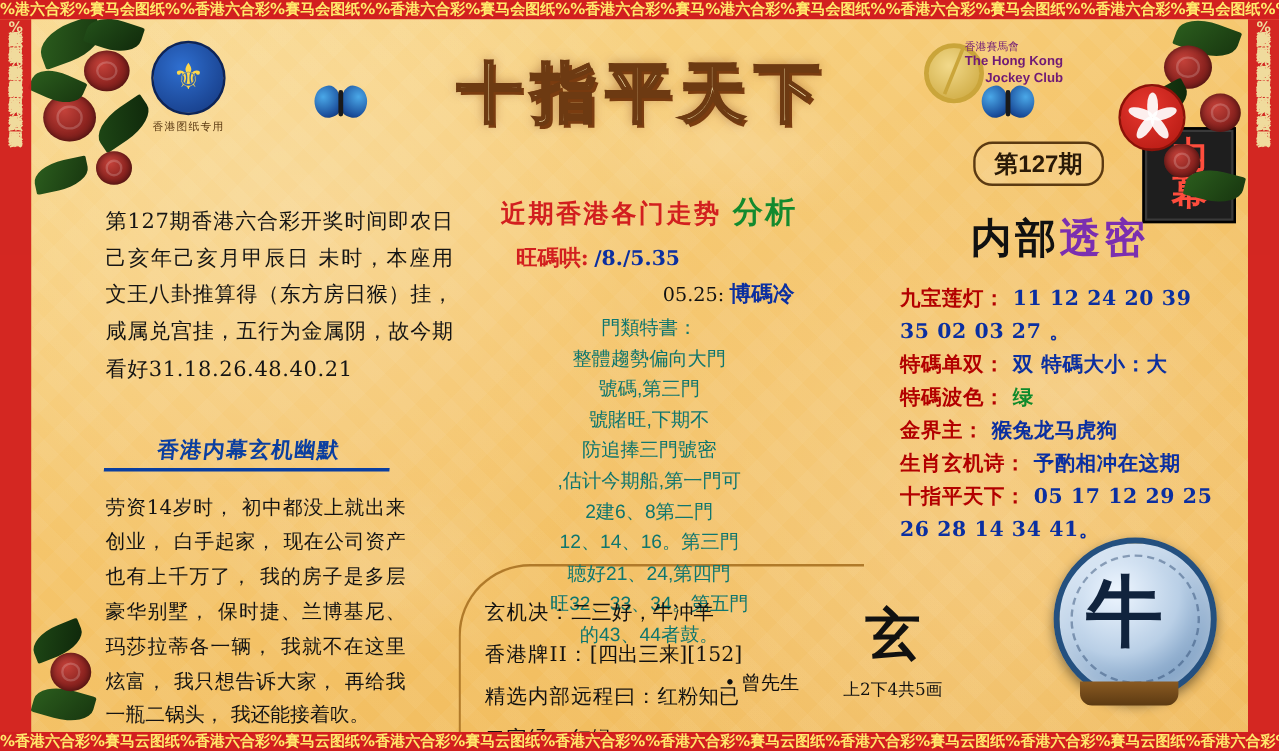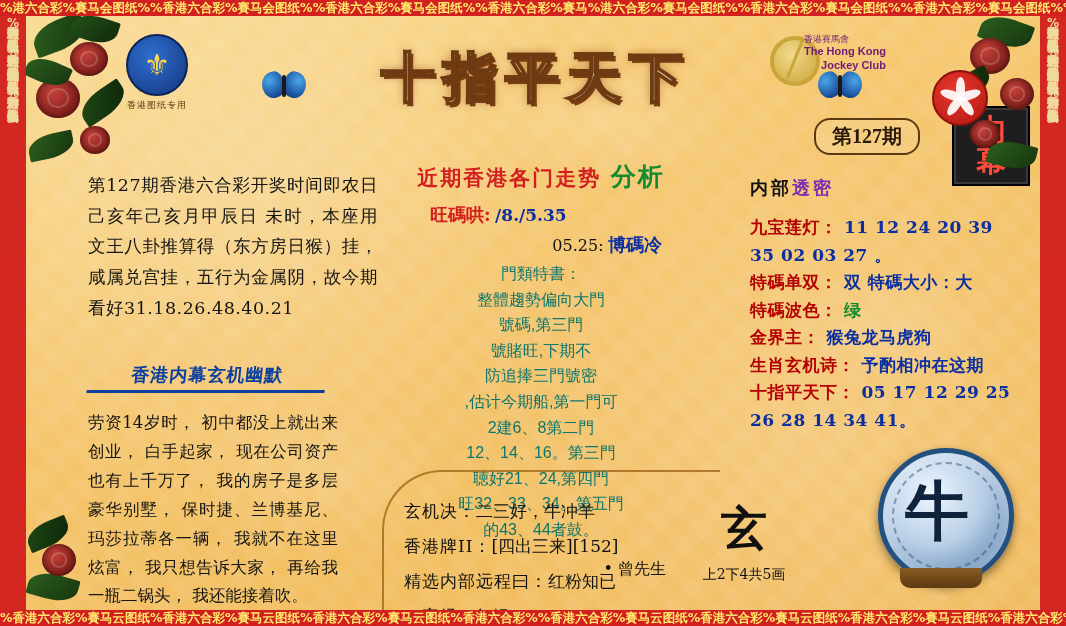--- a/index.html
+++ b/index.html
@@ -110,21 +110,21 @@
   
   #bauhinia{position:absolute;right:52px;top:54px;width:52px;height:52px;border-radius:50%;
     background:radial-gradient(circle at 40% 35%,#e8382f,#b01710);border:2px solid #8b1209;}
   #bauhinia .pet{position:absolute;left:50%;top:50%;width:9px;height:21px;margin:-21px 0 0 -4.5px;
     background:#ffffff;border-radius:50% 50% 40% 40%;transform-origin:50% 100%;opacity:.92;}
 
   
   #issue-tag{
     position:absolute;right:146px;top:118px;
     border:2px solid #5b3a12;border-radius:16px;padding:3px 16px;
-    font-family:Liberation Serif, serif;font-size:20px;font-weight:bold;color:#2a1a08;
+    font-family:Liberation Sans, sans-serif;font-size:20px;font-weight:bold;color:#2a1a08;
     background:rgba(255,255,255,.1);
   }
   
   #inside-stamp{
     position:absolute;right:36px;top:106px;width:74px;height:76px;
     background:#1e1e1e;border:2px solid #000;color:#ff4d3d;
     font-family:"DejaVu Serif", serif;font-weight:bold;font-size:30px;
     display:flex;flex-direction:column;align-items:center;justify-content:center;line-height:1.02;
     box-shadow:0 0 0 2px rgba(255,255,255,.12) inset;
   }
@@ -173,21 +173,21 @@
   }
   #bottom-lines{
     position:absolute;left:404px;top:494px;width:320px;z-index:16;
     font-family:"DejaVu Serif", serif;font-size:17px;color:#111;line-height:2.05;
   }
   #bottom-lines .ln span.k{letter-spacing:1px;}
 
   
   #right-col{position:absolute;left:750px;top:176px;width:266px;z-index:15;}
   #secret-title{
-    font-family:"DejaVu Serif", serif;font-size:18px;font-weight:bold;color:#111;letter-spacing:3px;
+    font-family:"DejaVu Serif", serif;font-size:34px;font-weight:bold;color:#111;letter-spacing:3px;text-align:center;
   }
   #secret-title .purple{color:#7b2fb0;}
   #right-rows{margin-top:14px;}
   .rrow{font-family:"DejaVu Serif", serif;font-size:17px;color:#b30000;font-weight:bold;
     line-height:1.62;letter-spacing:.5px;}
   .rrow .v{color:#0b2fa0;}
   .rrow .g{color:#0f8a2b;}
   .rrow.cont{padding-left:0;}
 
   

